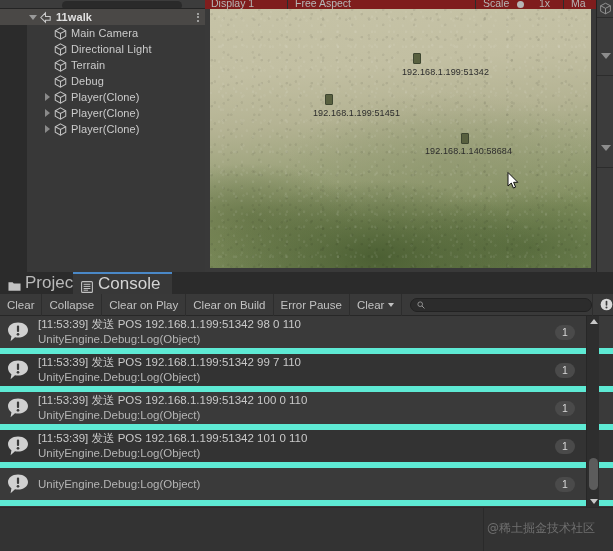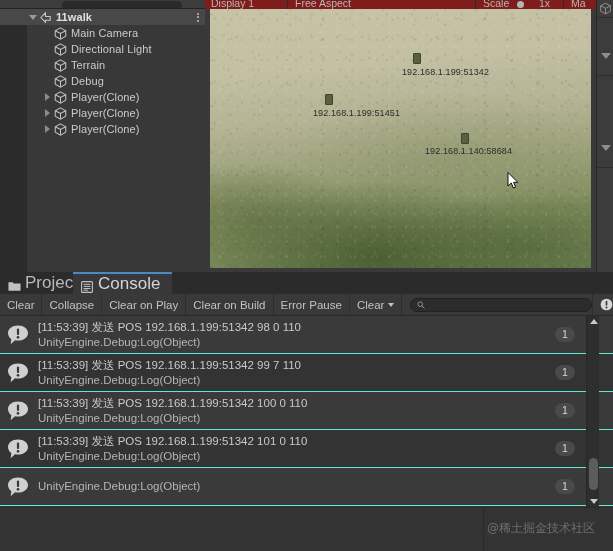--- a/index.html
+++ b/index.html
@@ -187,21 +187,21 @@
     font-size: 11px; color: #cfcfcf;
   }
   .badge-err { width: 13px; height: 13px; display: block; }
 
   #console-list {
     position: absolute; left: 0; top: 44px; width: 613px; height: 191px;
     overflow: hidden;
   }
   .log-row {
     position: relative; height: 38px; display: flex; align-items: center;
-    border-bottom: 1px solid #5eead4; padding-left: 6px;
+    border-bottom: 6px solid #5eead4; padding-left: 6px;
   }
   .log-row.even { background: #3a3a3a; }
   .log-row.odd  { background: #333333; }
   .log-icon { width: 24px; height: 24px; flex: 0 0 24px; display: block; }
   .log-text { padding-left: 8px; flex: 1 1 auto; min-width: 0; }
   .log-line1 {
     font-size: 11.5px; color: #c9c9c9; line-height: 15px;
     white-space: nowrap; overflow: hidden;
   }
   .log-line2 {

